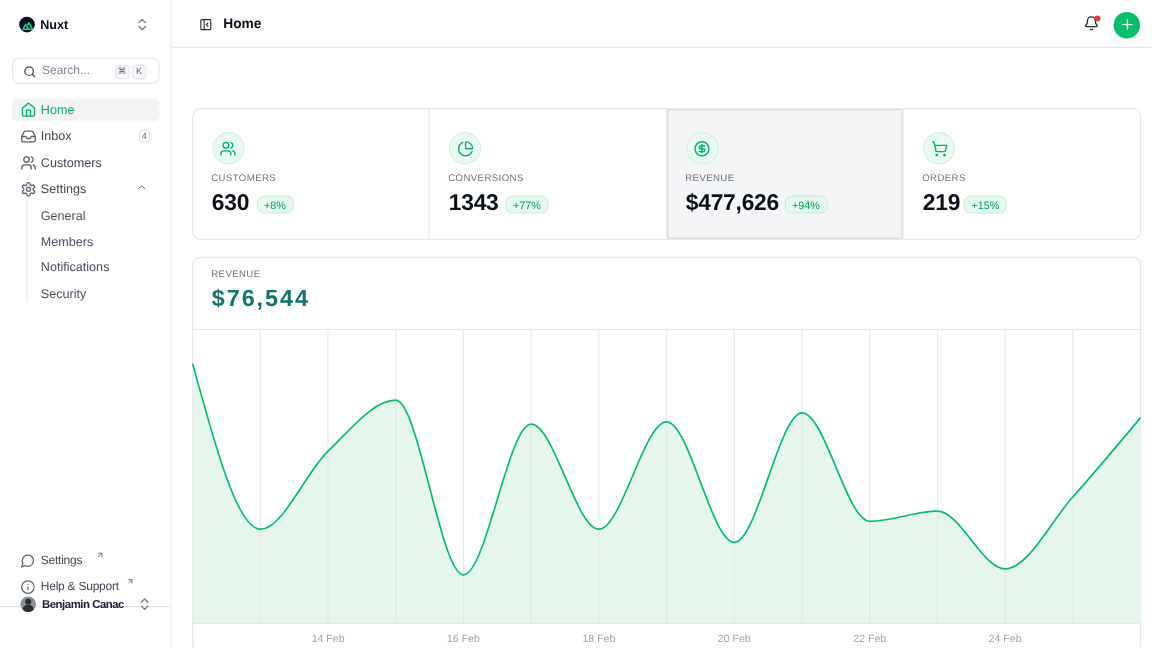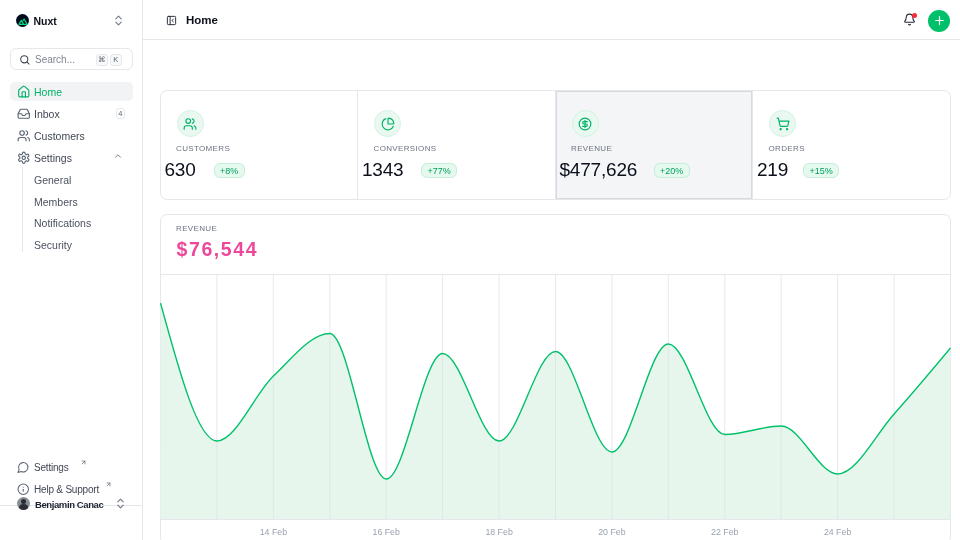--- a/index.html
+++ b/index.html
@@ -42,30 +42,30 @@
 #tb-date { position:absolute; left:39px; top:12.5px; font-size:10px; letter-spacing:-0.2px; font-weight:600; color:#1b2230; }
 #tb-daily { position:absolute; left:194px; top:12.5px; font-size:10.5px; font-weight:600; color:#1b2230; }
 
 #stats { position:absolute; left:16.5px; top:89.5px; width:791px; height:110px;
   border:1px solid #e5e7eb; border-radius:7px; display:flex; }
 .stat { position:relative; flex:1; border-right:1px solid #e5e7eb; }
 .stat:last-child { border-right:none; }
 .stat .iconc { position:absolute; left:16px; top:19.5px; width:27px; height:27px; border-radius:50%;
   background:#e9f9f1; border:1px solid #d2f2e1; display:flex; align-items:center; justify-content:center; }
 .stat .lbl { position:absolute; left:15.5px; top:53px; font-size:8px; color:#6d7380; letter-spacing:0.35px; }
-.stat .val { position:absolute; left:4px; top:68px; font-size:19px; font-weight:normal; color:#0b101b; letter-spacing:-0.2px;}
+.stat .val { position:absolute; left:16px; top:68px; font-size:19px; font-weight:bold; color:#0b101b; letter-spacing:-0.2px;}
 .stat .badge { position:absolute; top:72.5px; height:15px; padding:0 5.5px; border-radius:6px;
   background:#e5f9ef; border:1px solid #c6eedb; color:#00a05c; font-size:9px; font-weight:500;
   display:flex; align-items:center; }
 #stat-rev { background:#f4f5f6; box-shadow:inset 0 0 0 1px #d6dade; border-radius:0; }
 
 #chart-card { position:absolute; left:16.5px; top:213.5px; width:791px; height:330px;
   border:1px solid #e5e7eb; border-radius:7px; }
 #ch-lbl { position:absolute; left:15.5px; top:9.5px; font-size:8px; color:#6d7380; letter-spacing:0.35px; }
-#ch-val { position:absolute; left:16px; top:23px; font-size:19.5px; font-weight:bold; color:#ec4899; letter-spacing:1.6px; }
+#ch-val { position:absolute; left:16px; top:23px; font-size:19.5px; font-weight:bold; color:#0f766e; letter-spacing:1.6px; }
 #ch-svg { position:absolute; left:-1px; top:59px; }
 .axlbl { font-size:8.8px; fill:#99a1af; }
 </style>
 </head>
 <body>
 <div id="sidebar">
   <div id="logo-row">
     <span id="logo-circle">
       <svg width="10" height="10" viewBox="0 0 24 24" fill="none">
           <path d="M13.5 20h8.5L14.5 7l-3 5.2" stroke="#00dc82" stroke-width="2.8" stroke-linejoin="round" fill="none"></path>
@@ -240,21 +240,21 @@
     <div class="stat" id="stat-rev">
       <span class="iconc">
           <svg width="14" height="14" viewBox="0 0 24 24" fill="none" stroke="#00b267" stroke-width="2" stroke-linecap="round" stroke-linejoin="round">
             <circle cx="12" cy="12" r="10"></circle>
             <path d="M16 8h-6a2 2 0 1 0 0 4h4a2 2 0 1 1 0 4H8"></path>
             <path d="M12 18V6"></path>
           </svg>
         </span>
       <span class="lbl">REVENUE</span>
       <span class="val">$477,626</span>
-      <span class="badge" style="left:98px;">+20%</span>
+      <span class="badge" style="left:98px;">+94%</span>
     </div>
     <div class="stat">
       <span class="iconc">
           <svg width="14" height="14" viewBox="0 0 24 24" fill="none" stroke="#00b267" stroke-width="2" stroke-linecap="round" stroke-linejoin="round">
             <circle cx="8" cy="21" r="1"></circle>
             <circle cx="19" cy="21" r="1"></circle>
             <path d="M2.05 2.05h2l2.66 12.42a2 2 0 0 0 2 1.58h9.78a2 2 0 0 0 1.95-1.57l1.65-7.43H5.12"></path>
           </svg>
         </span>
       <span class="lbl">ORDERS</span>

